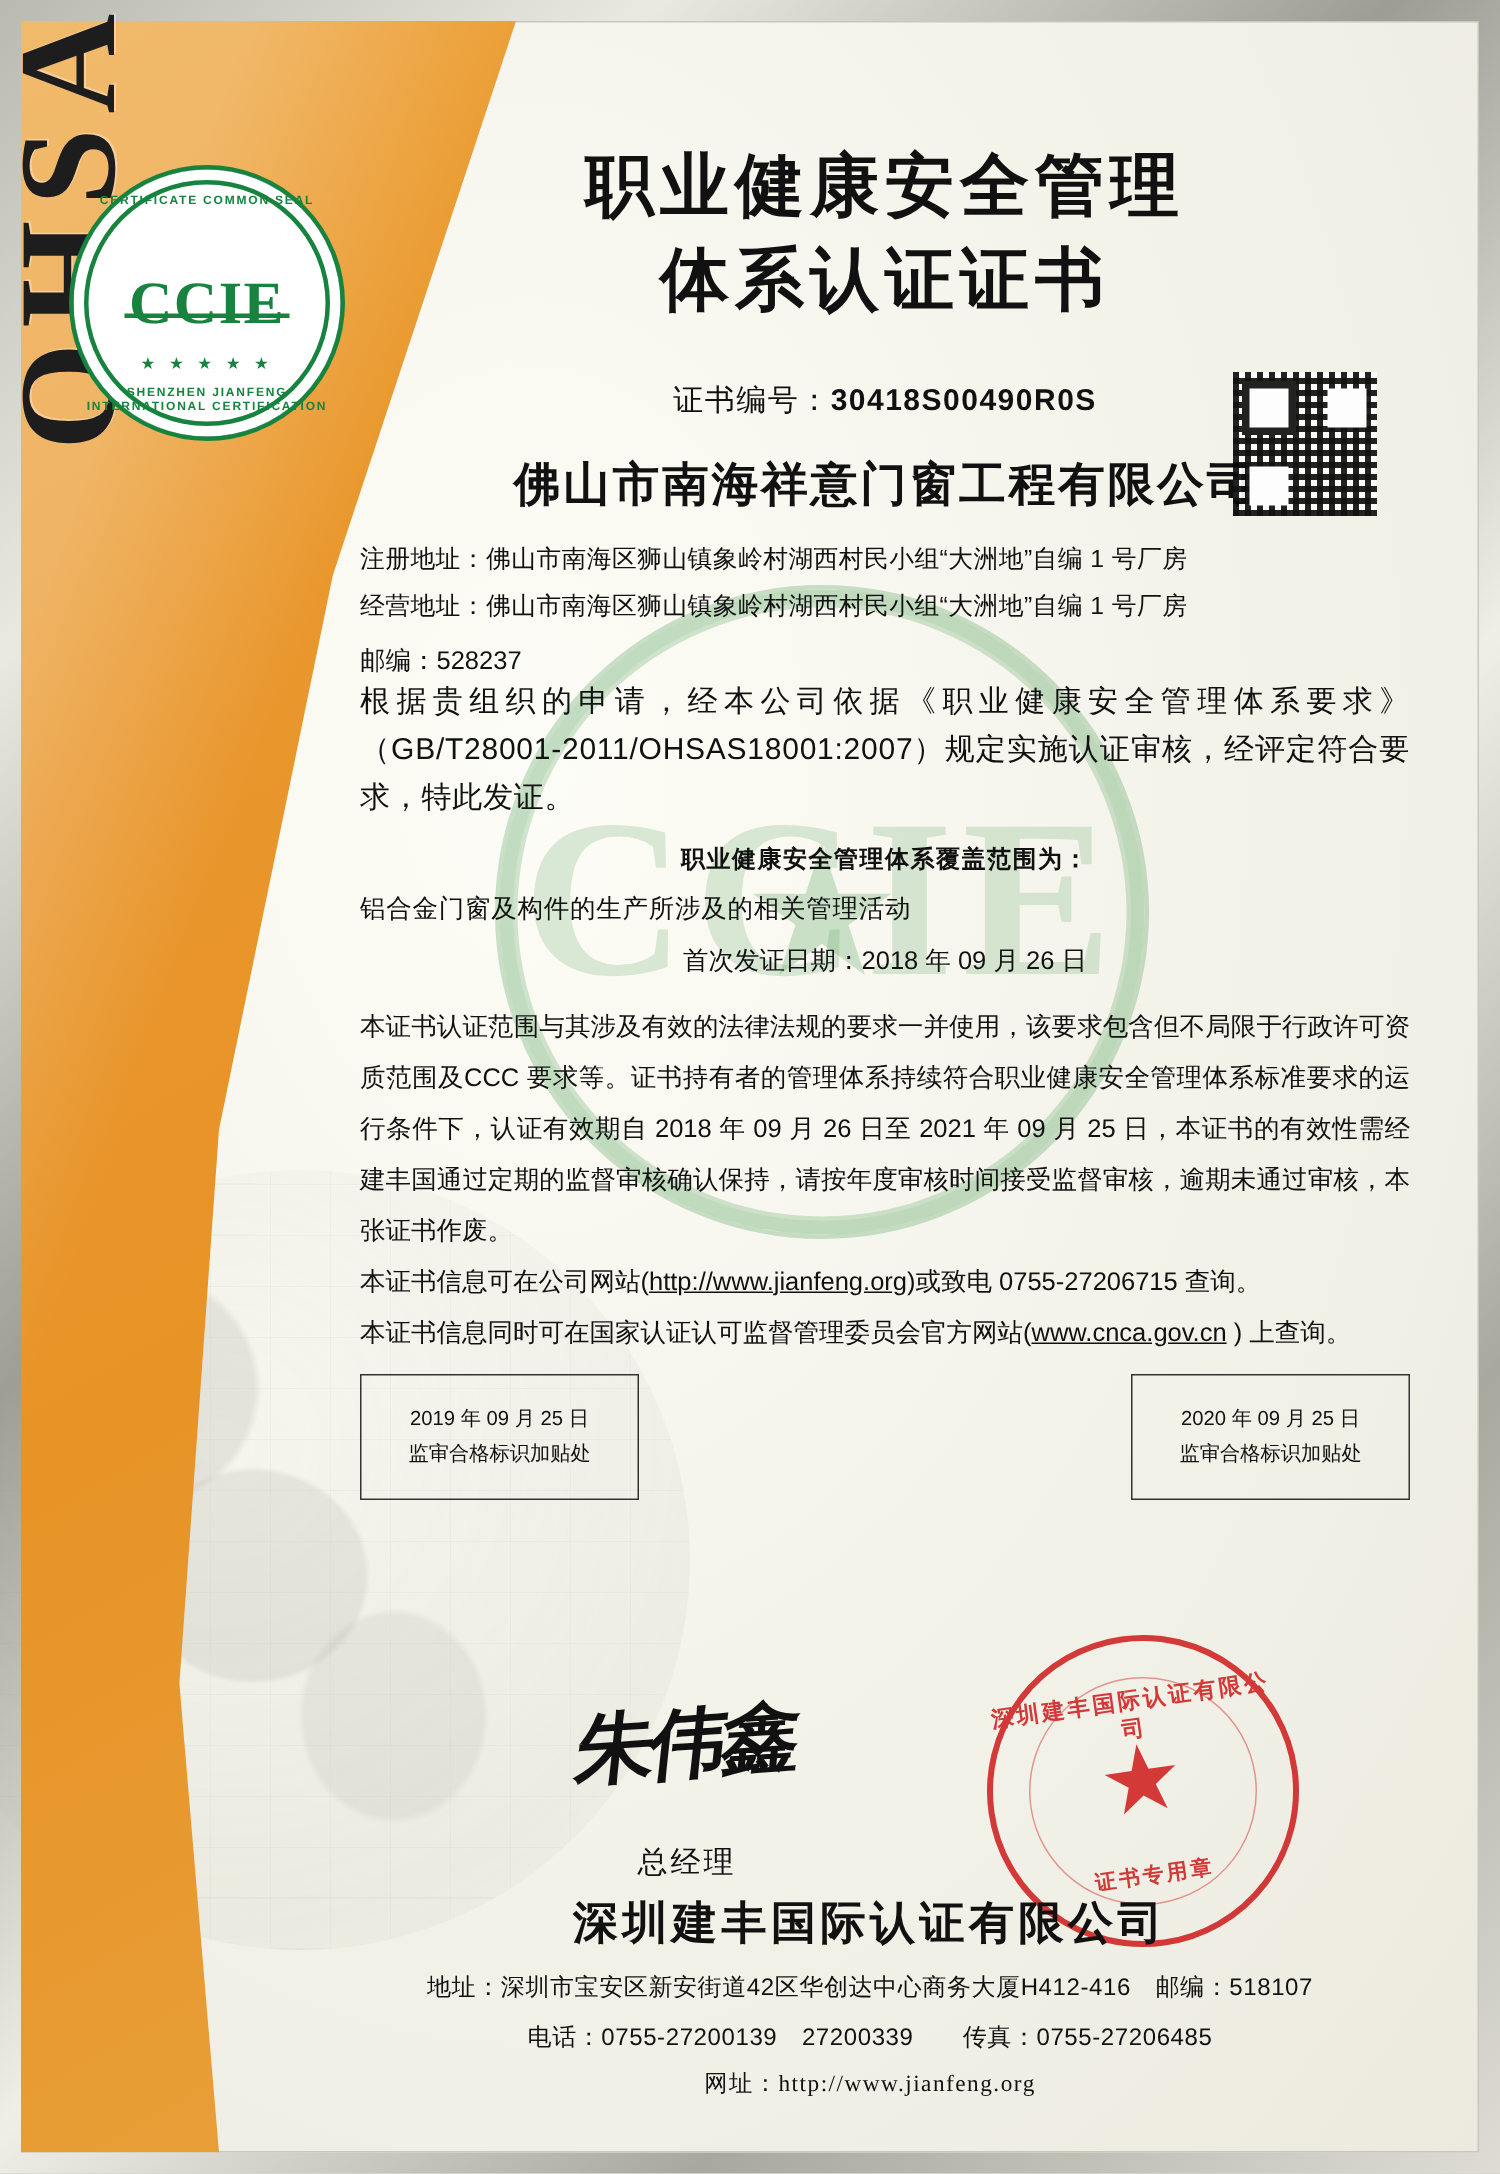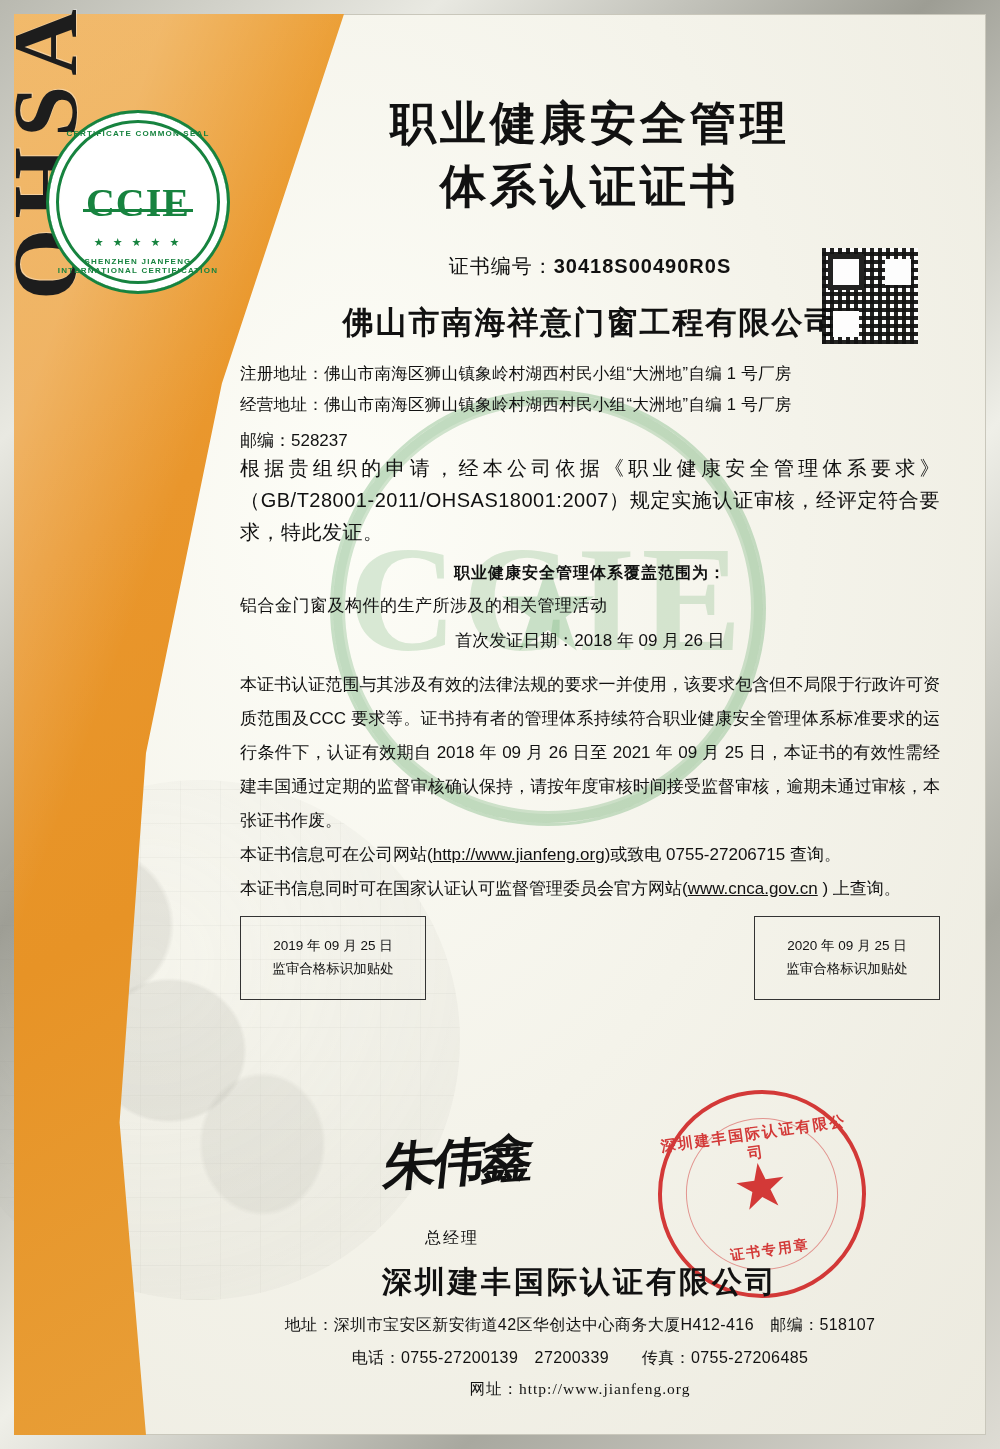--- a/index.html
+++ b/index.html
@@ -183,21 +183,21 @@
   
   .sig-wrap{position:absolute;left:240px;top:1110px;width:700px;height:200px;}
   .sig{
     position:absolute;left:145px;top:18px;
     font-family:"Liberation Serif", serif;
     font-size:52px;font-weight:bold;color:#111;
     transform:skewX(-10deg) rotate(-4deg);
     letter-spacing:-4px;
   }
   .sig-label{
-    position:absolute;left:185px;top:118px;font-size:16px;color:#111;letter-spacing:2px;
+    position:absolute;left:185px;top:118px;font-size:20px;color:#111;letter-spacing:2px;
   }
   .sig-line{
     position:absolute;left:150px;top:108px;width:170px;height:1px;background:transparent;
   }
   
   .red-stamp{
     position:absolute;left:418px;top:-20px;width:200px;height:200px;border-radius:50%;
     border:4px solid #cf2020;opacity:.88;
     transform:rotate(-8deg);
   }

